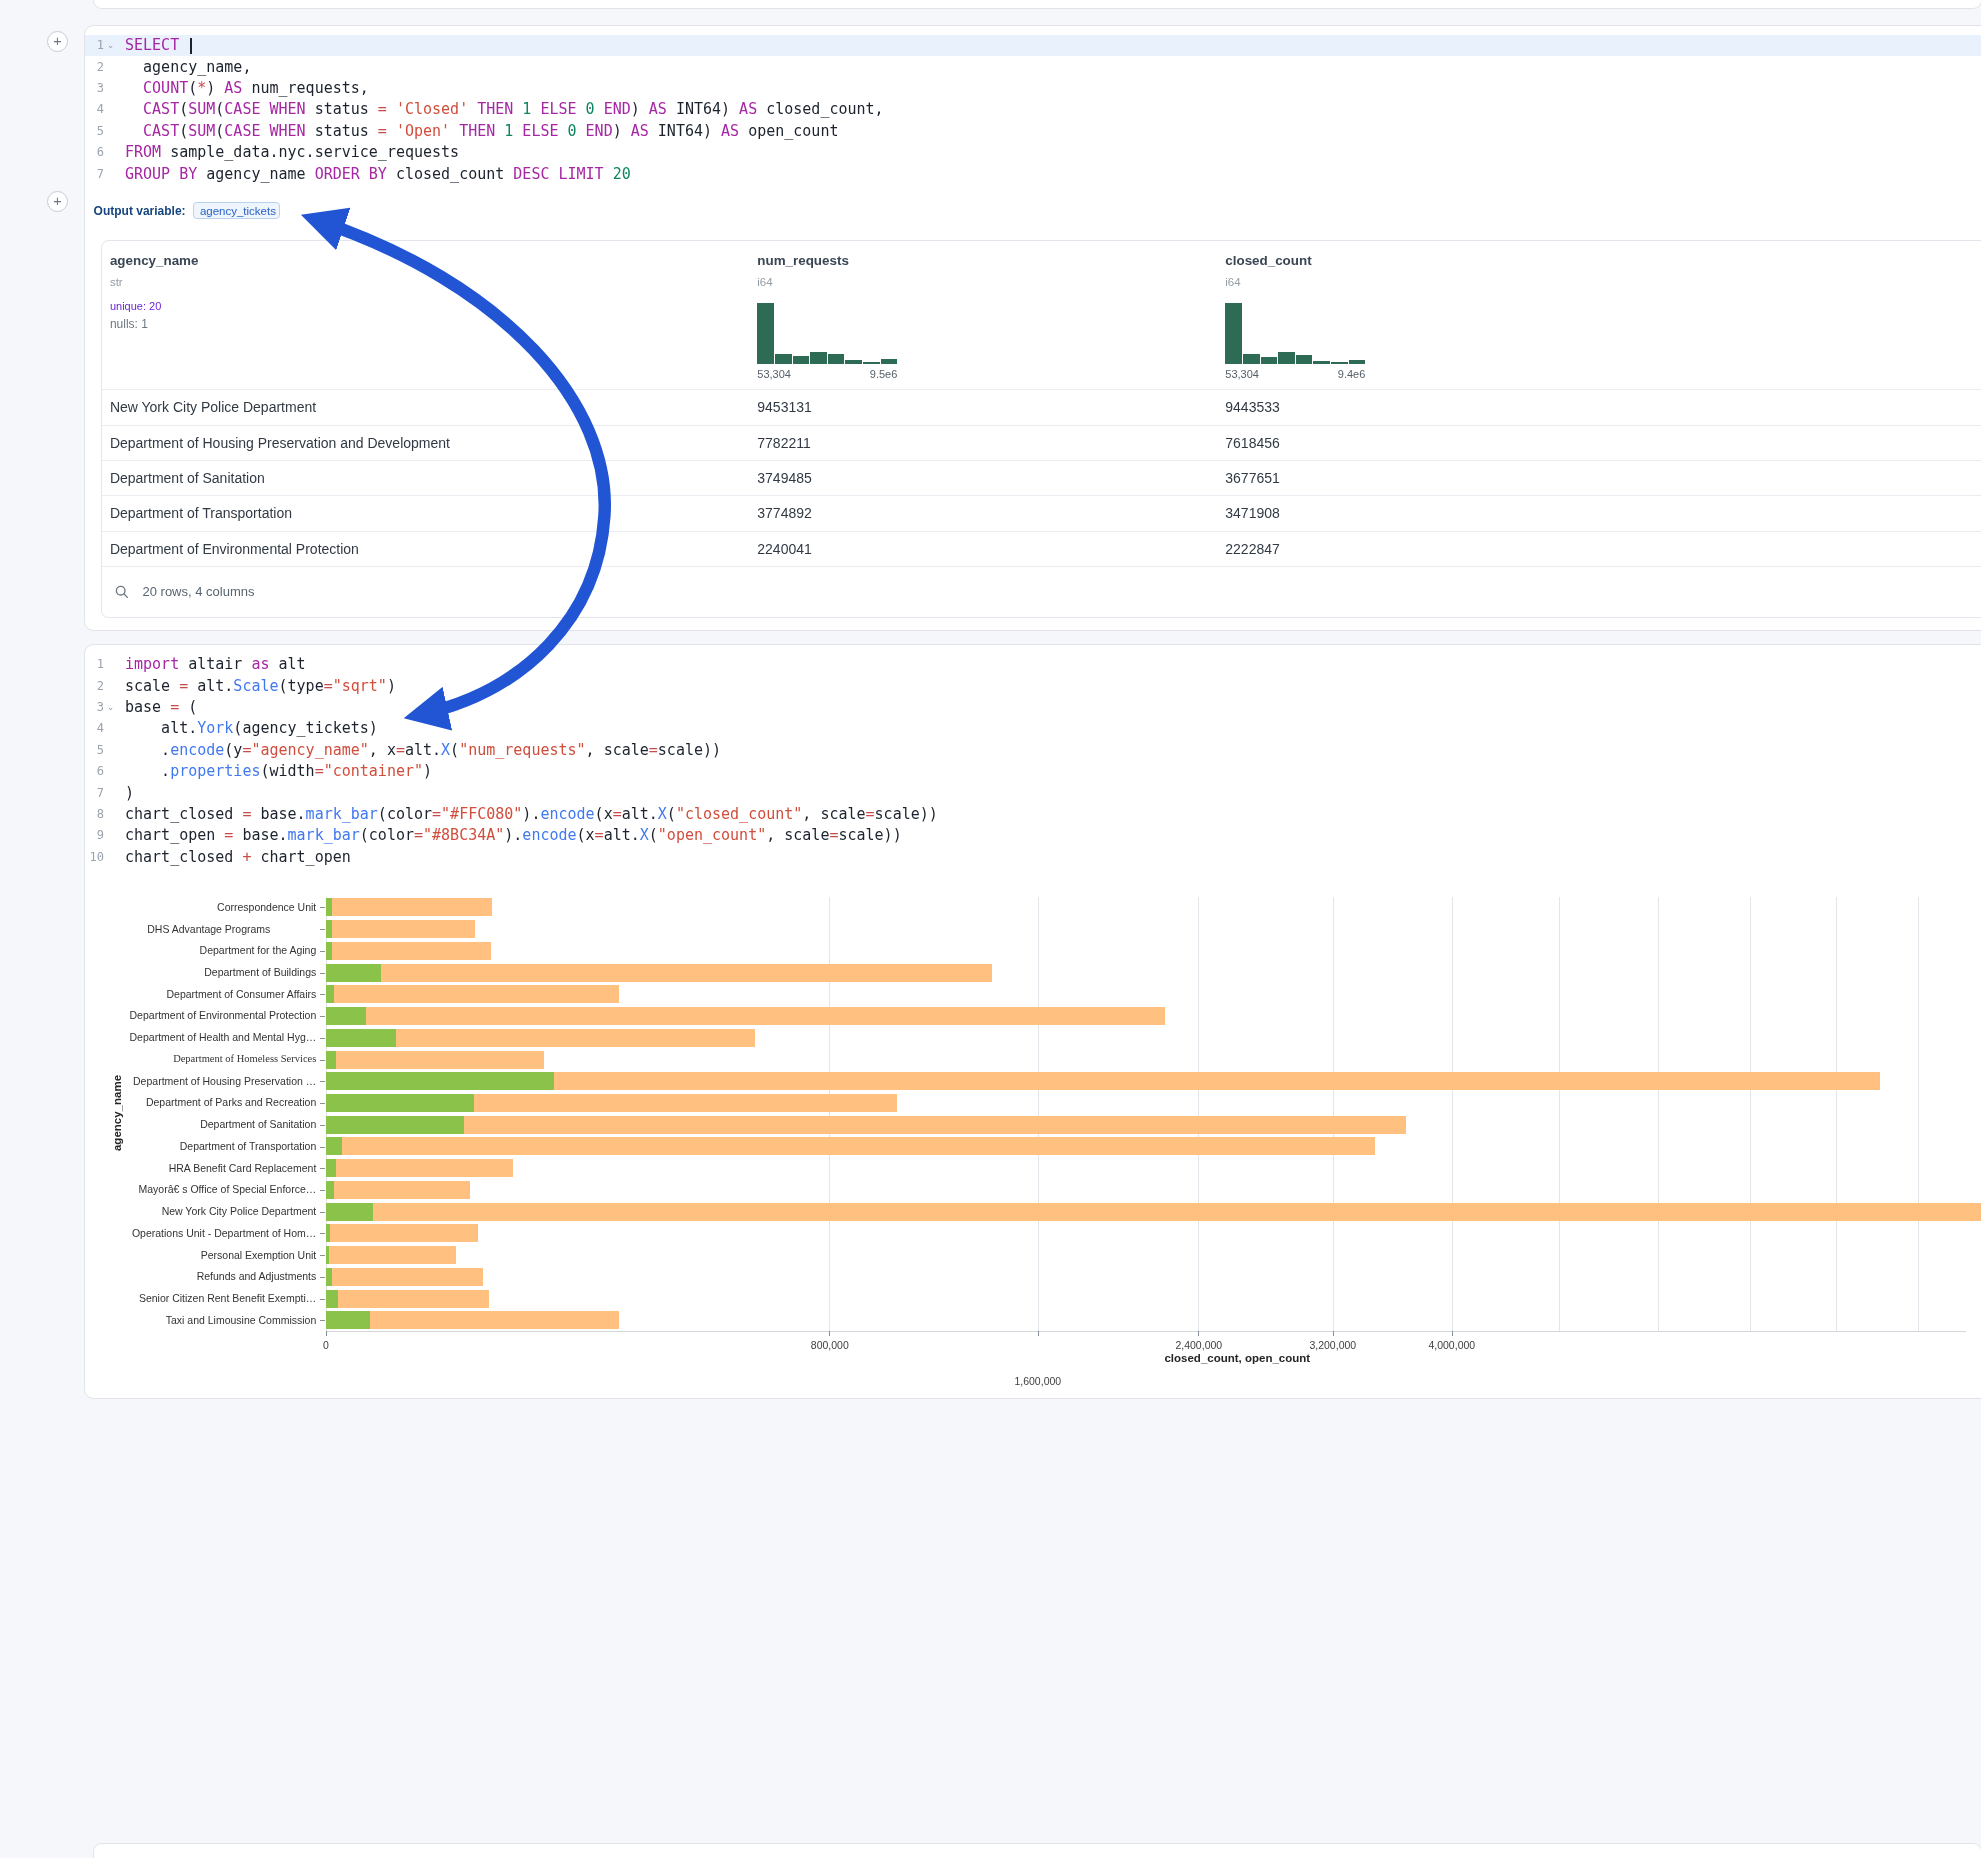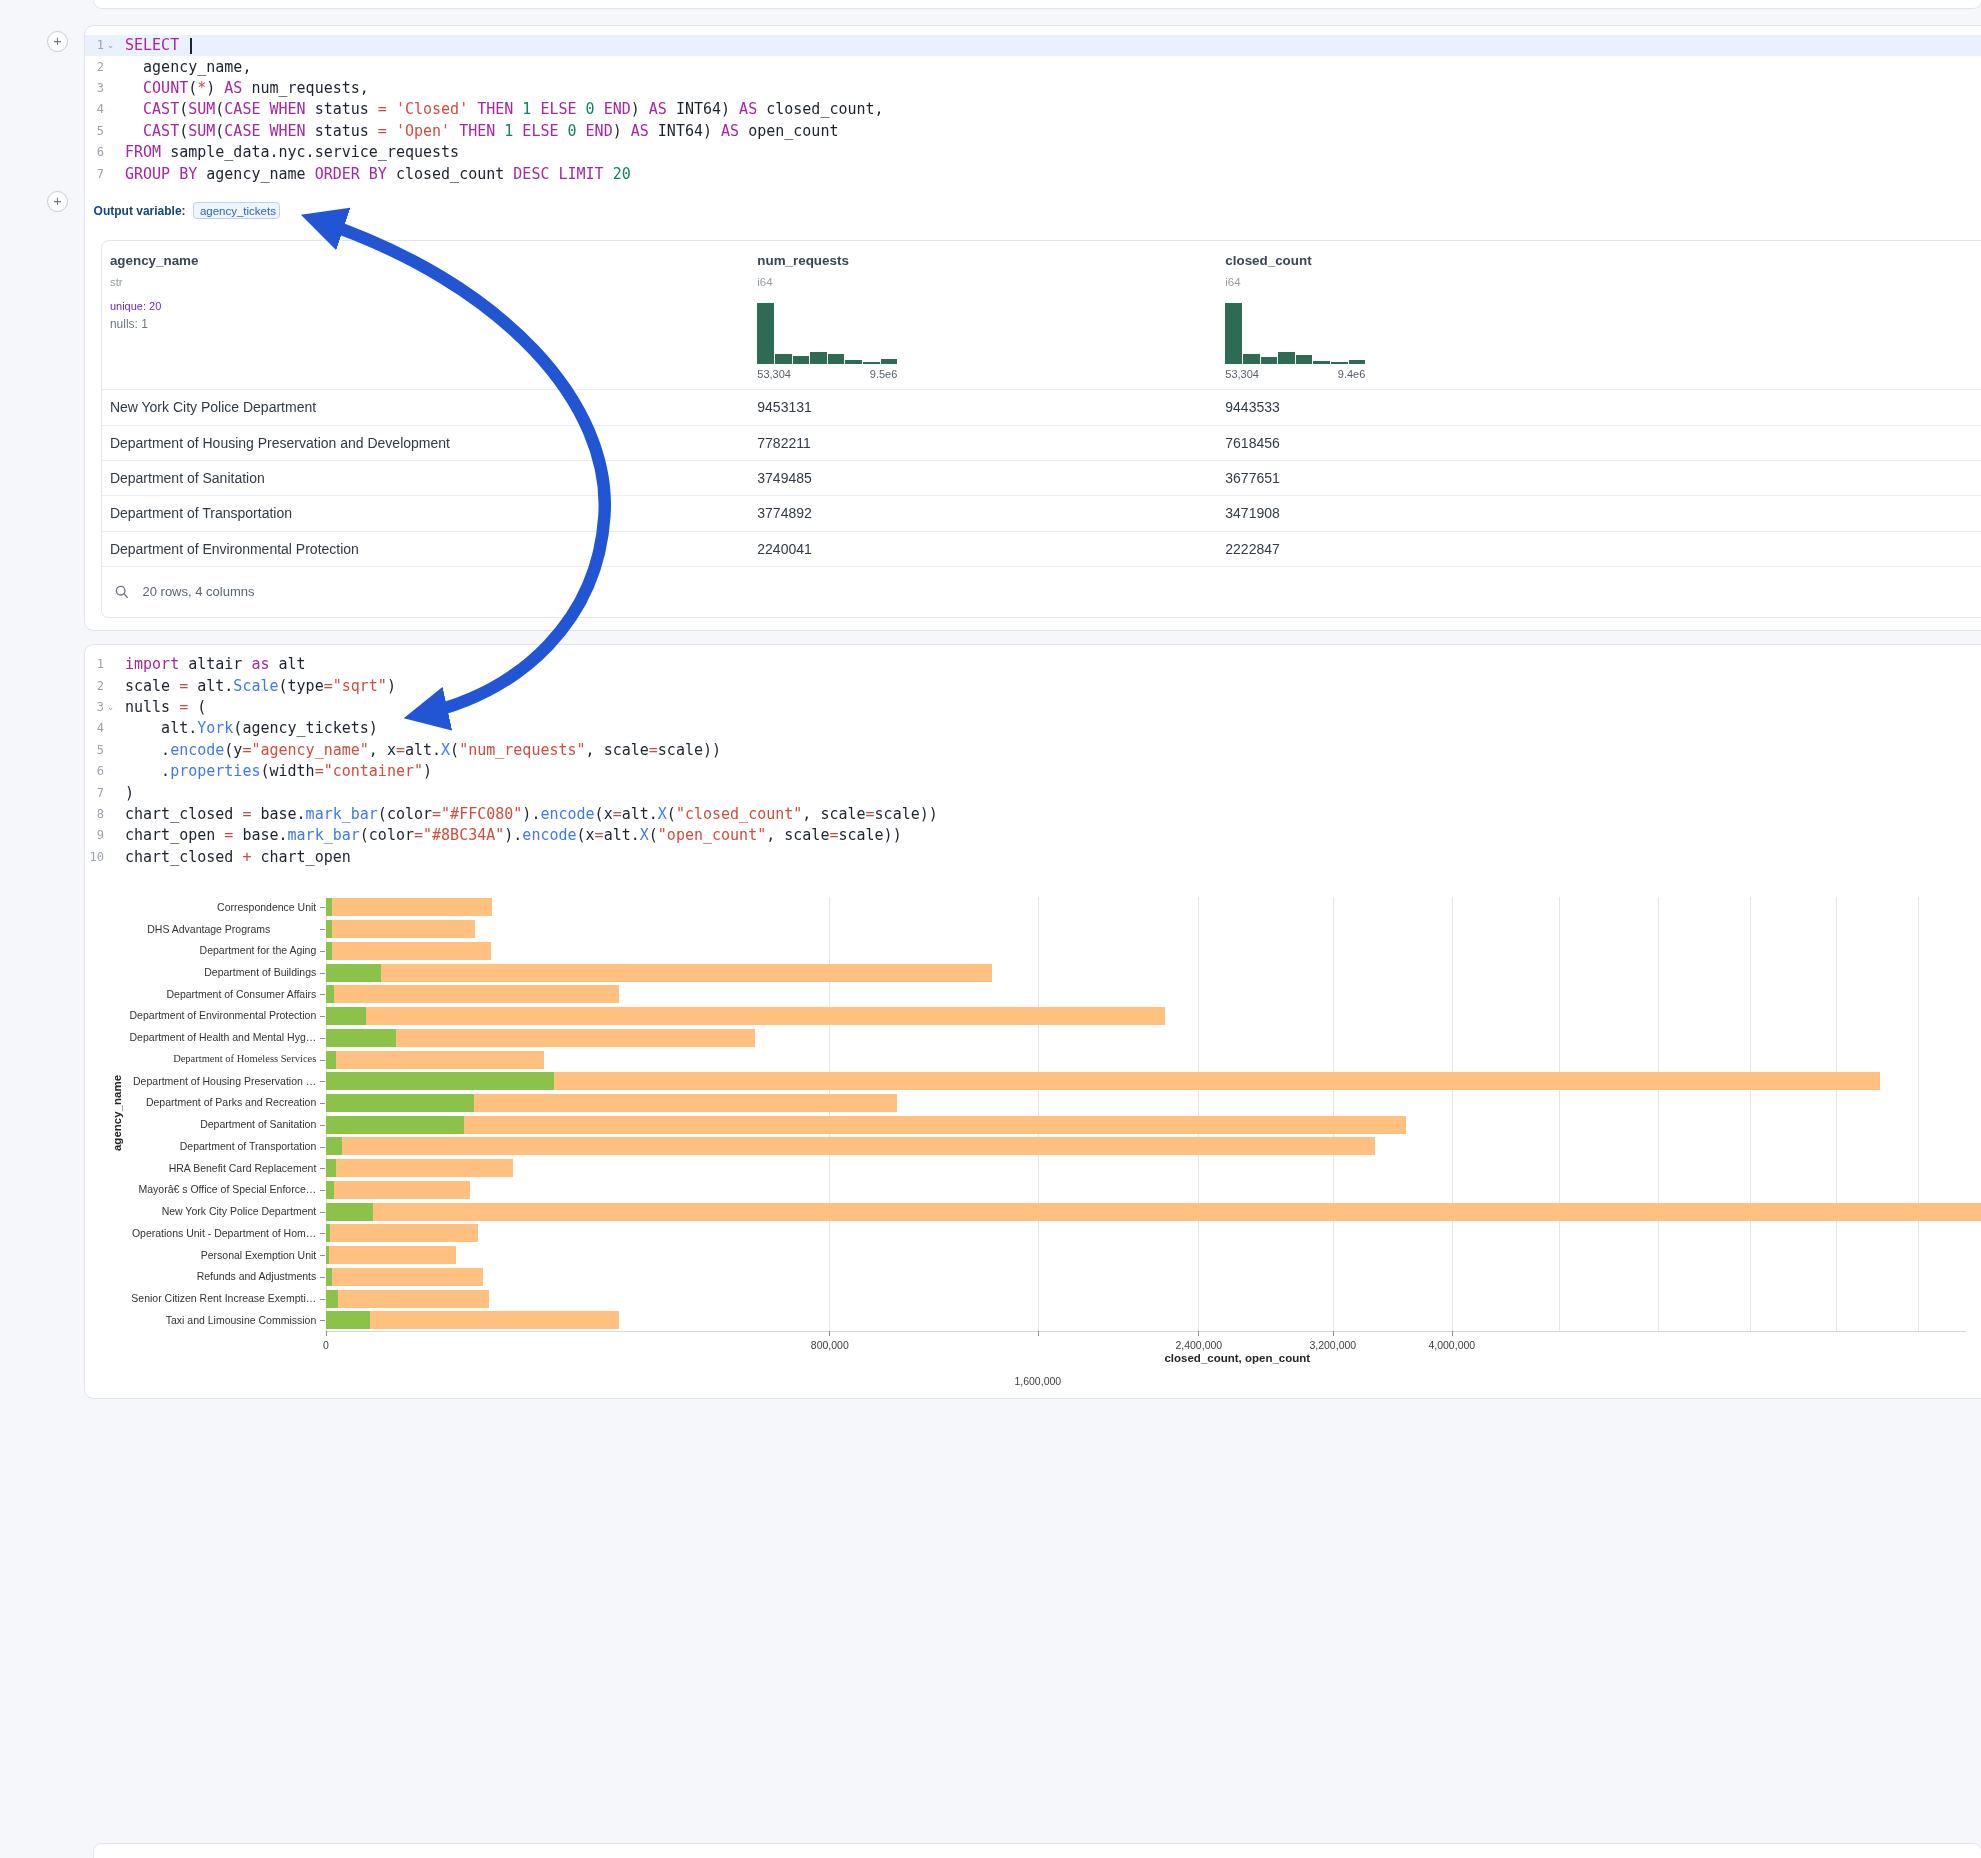--- a/index.html
+++ b/index.html
@@ -213,21 +213,21 @@
           <span class="code-text"><span class="tk-kw">import</span><span class="tk-def"> altair </span><span class="tk-kw">as</span><span class="tk-def"> alt</span></span>
         </div>
         <div class="code-line">
           <span class="ln">2</span>
           <span class="caret"></span>
           <span class="code-text"><span class="tk-def">scale </span><span class="tk-op">=</span><span class="tk-def"> alt.</span><span class="tk-fn">Scale</span><span class="tk-def">(type</span><span class="tk-op">=</span><span class="tk-str">"sqrt"</span><span class="tk-def">)</span></span>
         </div>
         <div class="code-line">
           <span class="ln">3</span>
           <span class="caret">⌄</span>
-          <span class="code-text"><span class="tk-def">nulls </span><span class="tk-op">=</span><span class="tk-def"> (</span></span>
+          <span class="code-text"><span class="tk-def">base </span><span class="tk-op">=</span><span class="tk-def"> (</span></span>
         </div>
         <div class="code-line">
           <span class="ln">4</span>
           <span class="caret"></span>
           <span class="code-text"><span class="tk-def">    alt.</span><span class="tk-fn">York</span><span class="tk-def">(agency_tickets)</span></span>
         </div>
         <div class="code-line">
           <span class="ln">5</span>
           <span class="caret"></span>
           <span class="code-text"><span class="tk-def">    .</span><span class="tk-fn">encode</span><span class="tk-def">(y</span><span class="tk-op">=</span><span class="tk-str">"agency_name"</span><span class="tk-def">, x</span><span class="tk-op">=</span><span class="tk-def">alt.</span><span class="tk-fn">X</span><span class="tk-def">(</span><span class="tk-str">"num_requests"</span><span class="tk-def">, scale</span><span class="tk-op">=</span><span class="tk-def">scale))</span></span>
@@ -351,21 +351,21 @@
         <div class="bar" style="background: rgb(255, 192, 128); left: 225px; top: 329px; width: 152px; height: 18px;"></div>
         <div class="bar" style="background: rgb(139, 195, 74); left: 225px; top: 329px; width: 4px; height: 18px;"></div>
         <div class="ylab" style="top: 354px;">Personal Exemption Unit</div>
         <div class="ytick" style="left: 219px; top: 360px;"></div>
         <div class="bar" style="background: rgb(255, 192, 128); left: 225px; top: 351px; width: 130px; height: 18px;"></div>
         <div class="bar" style="background: rgb(139, 195, 74); left: 225px; top: 351px; width: 2.5px; height: 18px;"></div>
         <div class="ylab" style="top: 375px;">Refunds and Adjustments</div>
         <div class="ytick" style="left: 219px; top: 382px;"></div>
         <div class="bar" style="background: rgb(255, 192, 128); left: 225px; top: 373px; width: 157px; height: 18px;"></div>
         <div class="bar" style="background: rgb(139, 195, 74); left: 225px; top: 373px; width: 5.6px; height: 18px;"></div>
-        <div class="ylab" style="top: 397px;">Senior Citizen Rent Increase Exempti…</div>
+        <div class="ylab" style="top: 397px;">Senior Citizen Rent Benefit Exempti…</div>
         <div class="ytick" style="left: 219px; top: 404px;"></div>
         <div class="bar" style="background: rgb(255, 192, 128); left: 225px; top: 395px; width: 163px; height: 18px;"></div>
         <div class="bar" style="background: rgb(139, 195, 74); left: 225px; top: 395px; width: 11.3px; height: 18px;"></div>
         <div class="ylab" style="top: 419px;">Taxi and Limousine Commission</div>
         <div class="ytick" style="left: 219px; top: 425px;"></div>
         <div class="bar" style="background: rgb(255, 192, 128); left: 225px; top: 416px; width: 293px; height: 18px;"></div>
         <div class="bar" style="background: rgb(139, 195, 74); left: 225px; top: 416px; width: 44px; height: 18px;"></div>
       </div>
   </section>
 

